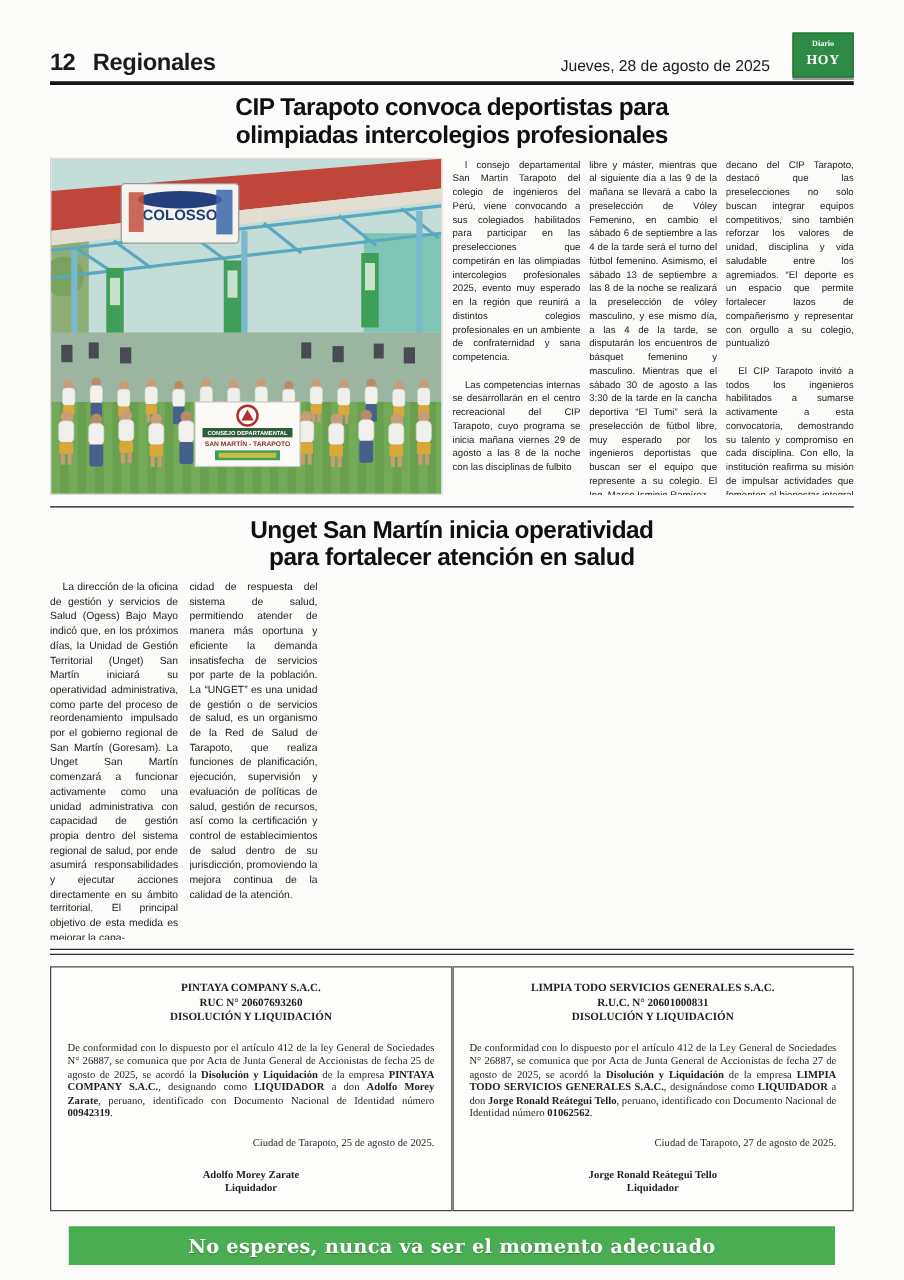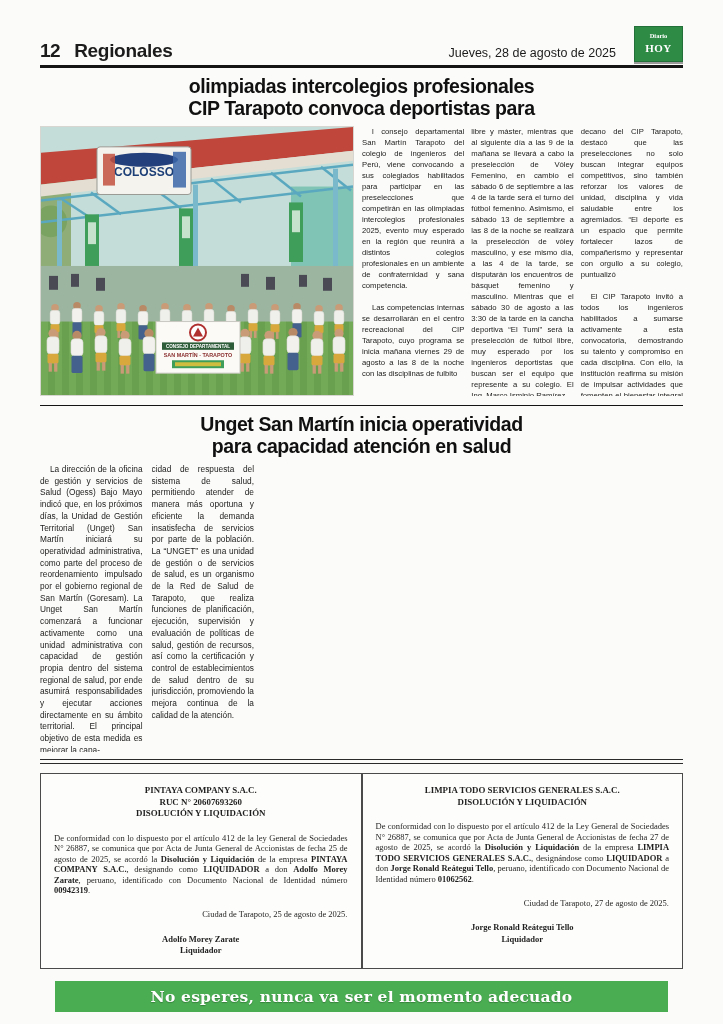--- a/index.html
+++ b/index.html
@@ -67,22 +67,22 @@
       </div>
       <span class="hdr-date">Jueves, 28 de agosto de 2025</span>
       <div class="masthead">
         <span class="top">Diario</span>
         <span class="name">HOY</span>
       </div>
     </div>
     <hr class="hdr-rule">
 
     <div class="headline">
+      <span>CIP Tarapoto convoca deportistas para</span>
       <span>olimpiadas intercolegios profesionales</span>
-      <span>CIP Tarapoto convoca deportistas para</span>
     </div>
 
     <div class="a1-body">
       <div class="a1-photo">
         <svg viewBox="0 0 312 270" preserveAspectRatio="none">
           <defs>
             <g id="pw">
               <circle cx="0" cy="0" r="4.2" fill="#c99b76"></circle>
               <rect x="-5.5" y="3" width="11" height="16" rx="3.5" fill="#efefec" stroke="#d8d6cf" stroke-width="0.5"></rect>
               <rect x="-5" y="18.5" width="10" height="9" rx="1.5" fill="#d9a83c"></rect>
@@ -193,21 +193,21 @@
         <div class="col">
           <p>decano del CIP Tarapoto, destacó que las preselecciones no solo buscan integrar equipos competitivos, sino también reforzar los valores de unidad, disciplina y vida saludable entre los agremiados. “El deporte es un espacio que permite fortalecer lazos de compañerismo y representar con orgullo a su colegio, puntualizó</p>
           <p class="indent pgap">El CIP Tarapoto invitó a todos los ingenieros habilitados a sumarse activamente a esta convocatoria, demostrando su talento y compromiso en cada disciplina. Con ello, la institución reafirma su misión de impulsar actividades que fomenten el bienestar integral de sus miembros.</p>
         </div>
       </div>
     </div>
 
     <hr class="a2-rule">
     <div class="headline">
       <span>Unget San Martín inicia operatividad</span>
-      <span>para capacidad atención en salud</span>
+      <span>para fortalecer atención en salud</span>
     </div>
 
     <div class="a2-body">
       <div class="a2-cols">
         <div class="col col2x">
           <p class="indent">La dirección de la oficina de gestión y servicios de Salud (Ogess) Bajo Mayo indicó que, en los próximos días, la Unidad de Gestión Territorial (Unget) San Martín iniciará su operatividad administrativa, como parte del proceso de reordenamiento impulsado por el gobierno regional de San Martín (Goresam). La Unget San Martín comenzará a funcionar activamente como una unidad administrativa con capacidad de gestión propia dentro del sistema regional de salud, por ende asumirá responsabilidades y ejecutar acciones directamente en su ámbito territorial. El principal objetivo de esta medida es mejorar la capa-</p>
         </div>
         <div class="col col2x">
           <p>cidad de respuesta del sistema de salud, permitiendo atender de manera más oportuna y eficiente la demanda insatisfecha de servicios por parte de la población. La “UNGET” es una unidad de gestión o de servicios de salud, es un organismo de la Red de Salud de Tarapoto, que realiza funciones de planificación, ejecución, supervisión y evaluación de políticas de salud, gestión de recursos, así como la certificación y control de establecimientos de salud dentro de su jurisdicción, promoviendo la mejora continua de la calidad de la atención.</p>
         </div>
@@ -334,20 +334,21 @@
         <div class="n-body">De conformidad con lo dispuesto por el artículo 412 de la ley General de Sociedades N° 26887, se comunica que por Acta de Junta General de Accionistas de fecha 25 de agosto de 2025, se acordó la <b>Disolución y Liquidación</b> de la empresa <b>PINTAYA COMPANY S.A.C.</b>, designando como <b>LIQUIDADOR</b> a don <b>Adolfo Morey Zarate</b>, peruano, identificado con Documento Nacional de Identidad número <b>00942319</b>.</div>
         <div class="n-date">Ciudad de Tarapoto, 25 de agosto de 2025.</div>
         <div class="n-sig">
           <div>Adolfo Morey Zarate</div>
           <div>Liquidador</div>
         </div>
       </div>
       <div class="notice">
         <div class="n-head">
           <div>LIMPIA TODO SERVICIOS GENERALES S.A.C.</div>
+          <div>R.U.C. N° 20601000831</div>
           <div>DISOLUCIÓN Y LIQUIDACIÓN</div>
         </div>
         <div class="n-body">De conformidad con lo dispuesto por el artículo 412 de la Ley General de Sociedades N° 26887, se comunica que por Acta de Junta General de Accionistas de fecha 27 de agosto de 2025, se acordó la <b>Disolución y Liquidación</b> de la empresa <b>LIMPIA TODO SERVICIOS GENERALES S.A.C.</b>, designándose como <b>LIQUIDADOR</b> a don <b>Jorge Ronald Reátegui Tello</b>, peruano, identificado con Documento Nacional de Identidad número <b>01062562</b>.</div>
         <div class="n-date">Ciudad de Tarapoto, 27 de agosto de 2025.</div>
         <div class="n-sig">
           <div>Jorge Ronald Reátegui Tello</div>
           <div>Liquidador</div>
         </div>
       </div>
     </div>

